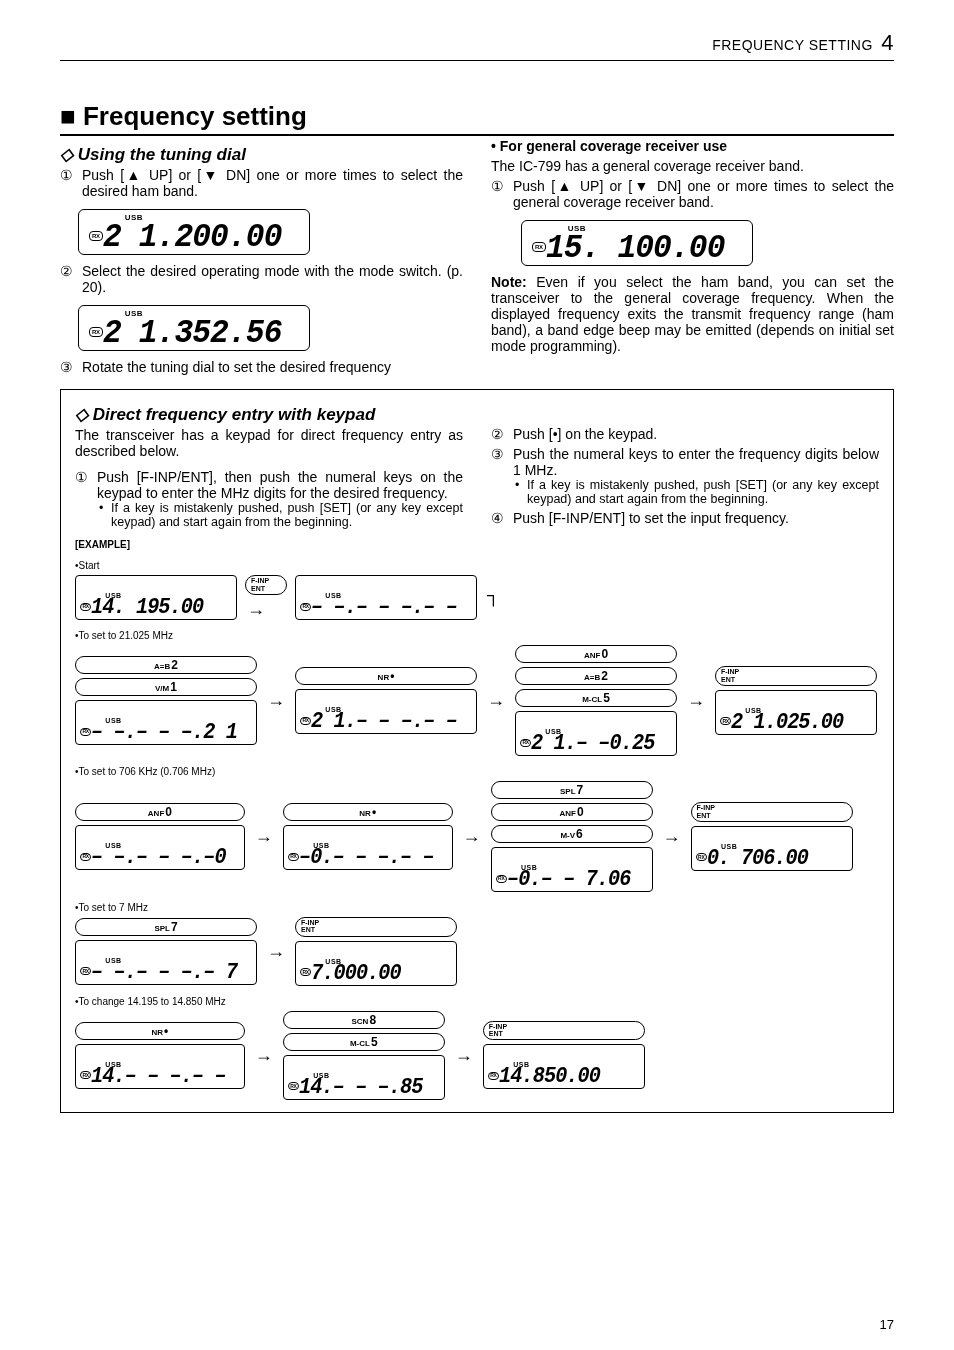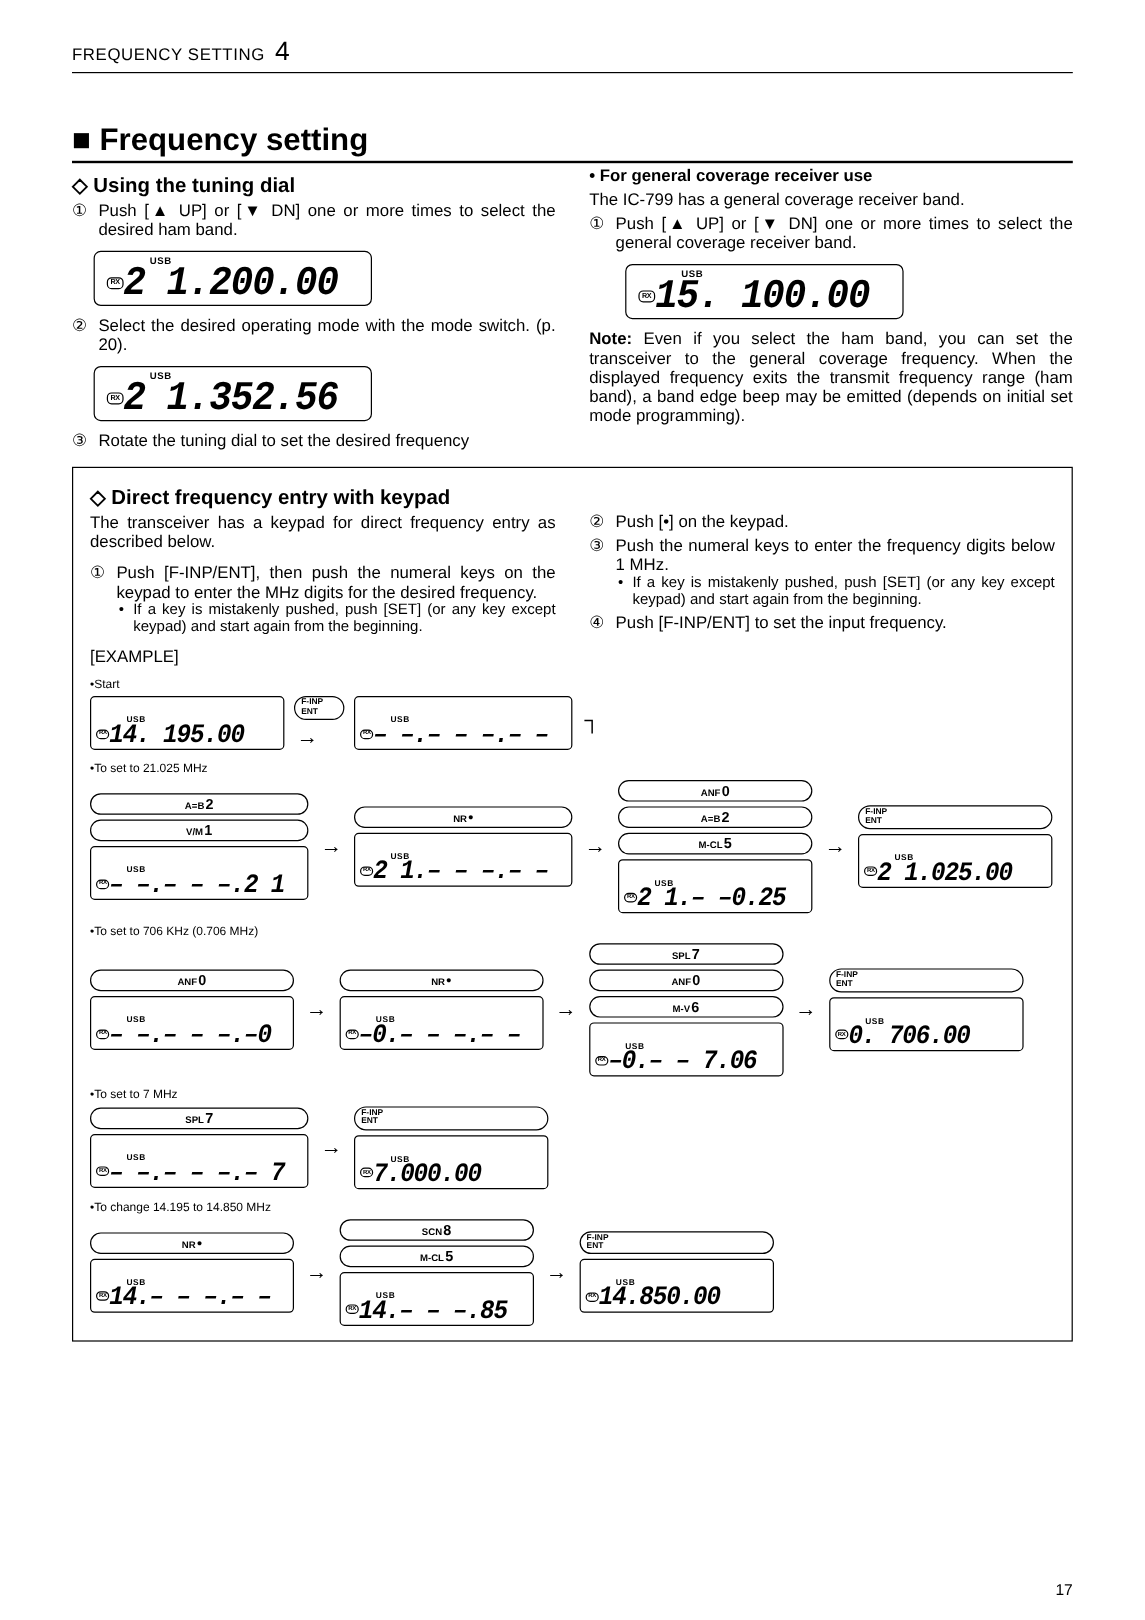--- a/index.html
+++ b/index.html
@@ -11,21 +11,21 @@
     font-size: 14px;
   }
   .page {
     width: 954px;
     min-height: 1350px;
     box-sizing: border-box;
     padding: 30px 60px 20px 60px;
     position: relative;
   }
   .head-right {
-    text-align: left;
+    text-align: right;
     font-size: 14px;
     letter-spacing: 0.5px;
     margin-bottom: 4px;
   }
   .head-num { font-size: 22px; font-weight: 400; margin-left: 4px; }
   .rule {
     border: none;
     border-top: 1.5px solid #000;
     margin: 2px 0 40px 0;
   }
@@ -43,20 +43,21 @@
   .two-col {
     display: flex;
     gap: 28px;
   }
   .col { flex: 1 1 0; min-width: 0; }
 
   .sub {
     font-weight: bold;
     font-size: 17px;
     margin: 6px 0 2px 0;
+    font-style: italic;
   }
   .diamond::before { content: "◇ "; }
 
   ol.circled {
     list-style: none;
     padding: 0;
     margin: 0;
   }
   ol.circled > li {
     position: relative;
@@ -109,21 +110,21 @@
     white-space: nowrap;
     margin-top: -2px;
   }
 
   .box {
     border: 1px solid #000;
     padding: 8px 14px 12px 14px;
     margin-top: 10px;
   }
 
-  .ex-label { font-weight: normal; font-size: 14px; margin-top: 6px; }
+  .ex-label { font-weight: bold; font-size: 10px; margin-top: 6px; }
   .ex-row-label { font-size: 10px; margin: 10px 0 4px 0; }
 
   .flow {
     display: flex;
     align-items: center;
     flex-wrap: nowrap;
     gap: 8px;
   }
   .step { display: flex; flex-direction: column; gap: 4px; }
   .keyrow { display: flex; gap: 4px; flex-direction: column; }

